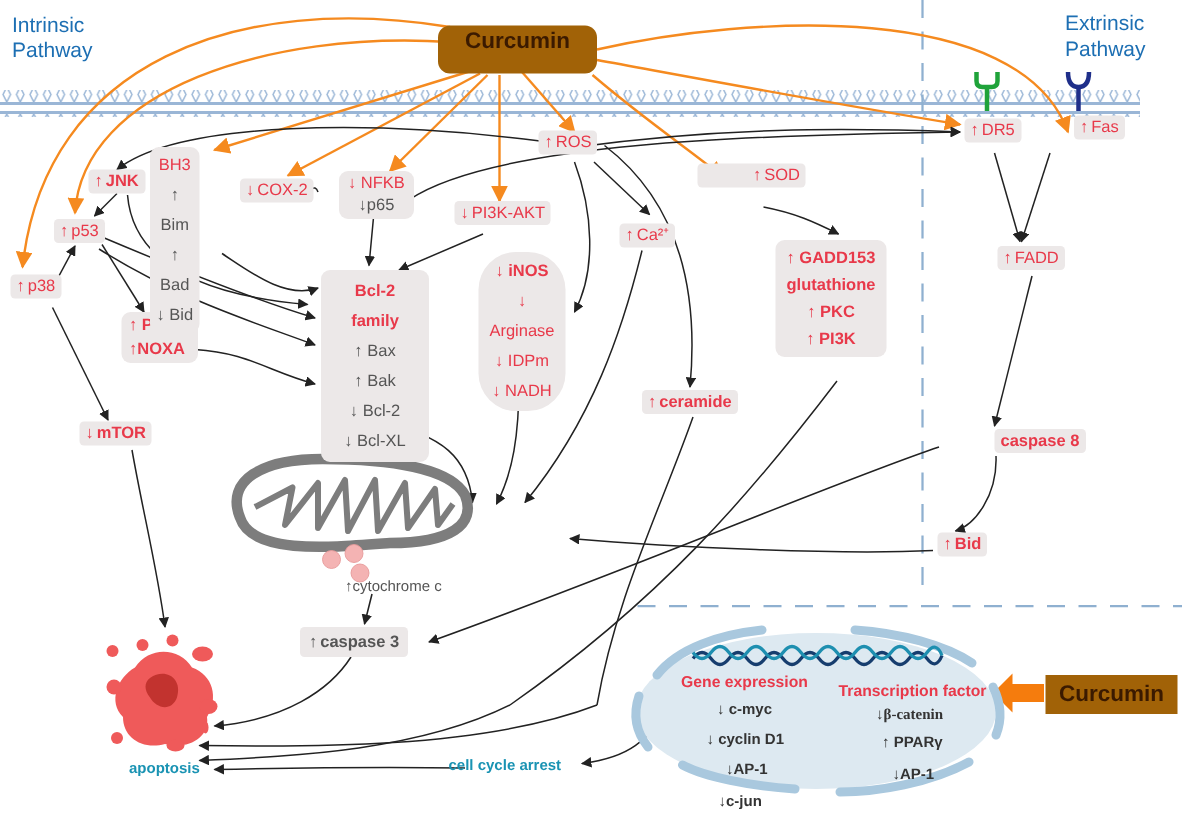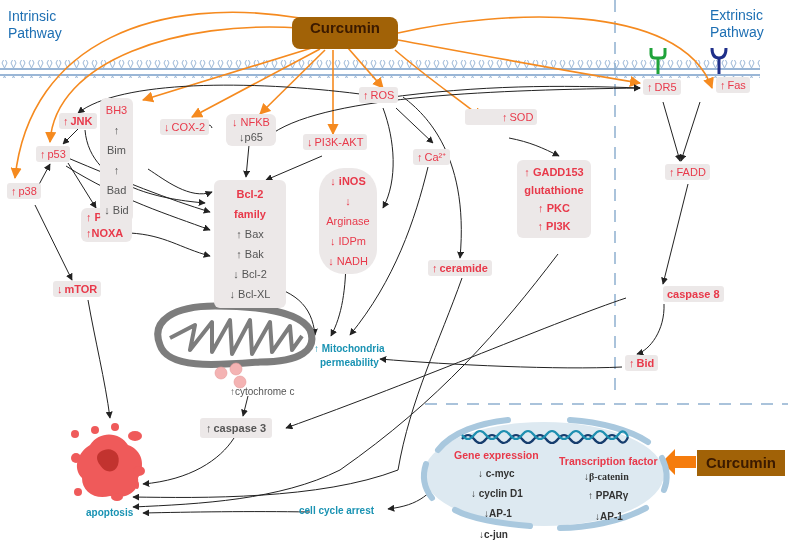--- a/index.html
+++ b/index.html
@@ -211,24 +211,20 @@
     <div class="red"><span>↓</span> <span>NADH</span></div>
   </div>
 
   <div class="stack" style="left:517px;top:160px;width:66px;line-height:18px;padding:3px 4px;">
     <div class="redb"><span>↑</span> <span>GADD153</span></div>
     <div class="redb"><span>glutathione</span></div>
     <div class="redb"><span>↑</span> <span>PKC</span></div>
     <div class="redb"><span>↑</span> <span>PI3K</span></div>
   </div>
 
-  <div class="teal" style="left:314px;top:342px;">
-    <div>↑ Mitochondria</div>
-    <div style="padding-left:6px;">permeability</div>
-  </div>
   <div class="grey" style="left:230px;top:386px;">↑cytochrome c</div>
   <div class="teal" style="left:86px;top:506px;">apoptosis</div>
   <div class="teal" style="left:299px;top:504px;">cell cycle arrest</div>
 
   <div class="nuc-red" style="left:454px;top:449px;">Gene expression</div>
   <div class="nuc-red" style="left:559px;top:455px;">Transcription factor</div>
   <div class="nuc-txt" style="left:478px;top:468px;">↓ c-myc</div>
   <div class="nuc-txt" style="left:471px;top:488px;">↓ cyclin D1</div>
   <div class="nuc-txt" style="left:484px;top:508px;">↓AP-1</div>
   <div class="nuc-txt" style="left:479px;top:529px;">↓c-jun</div>

